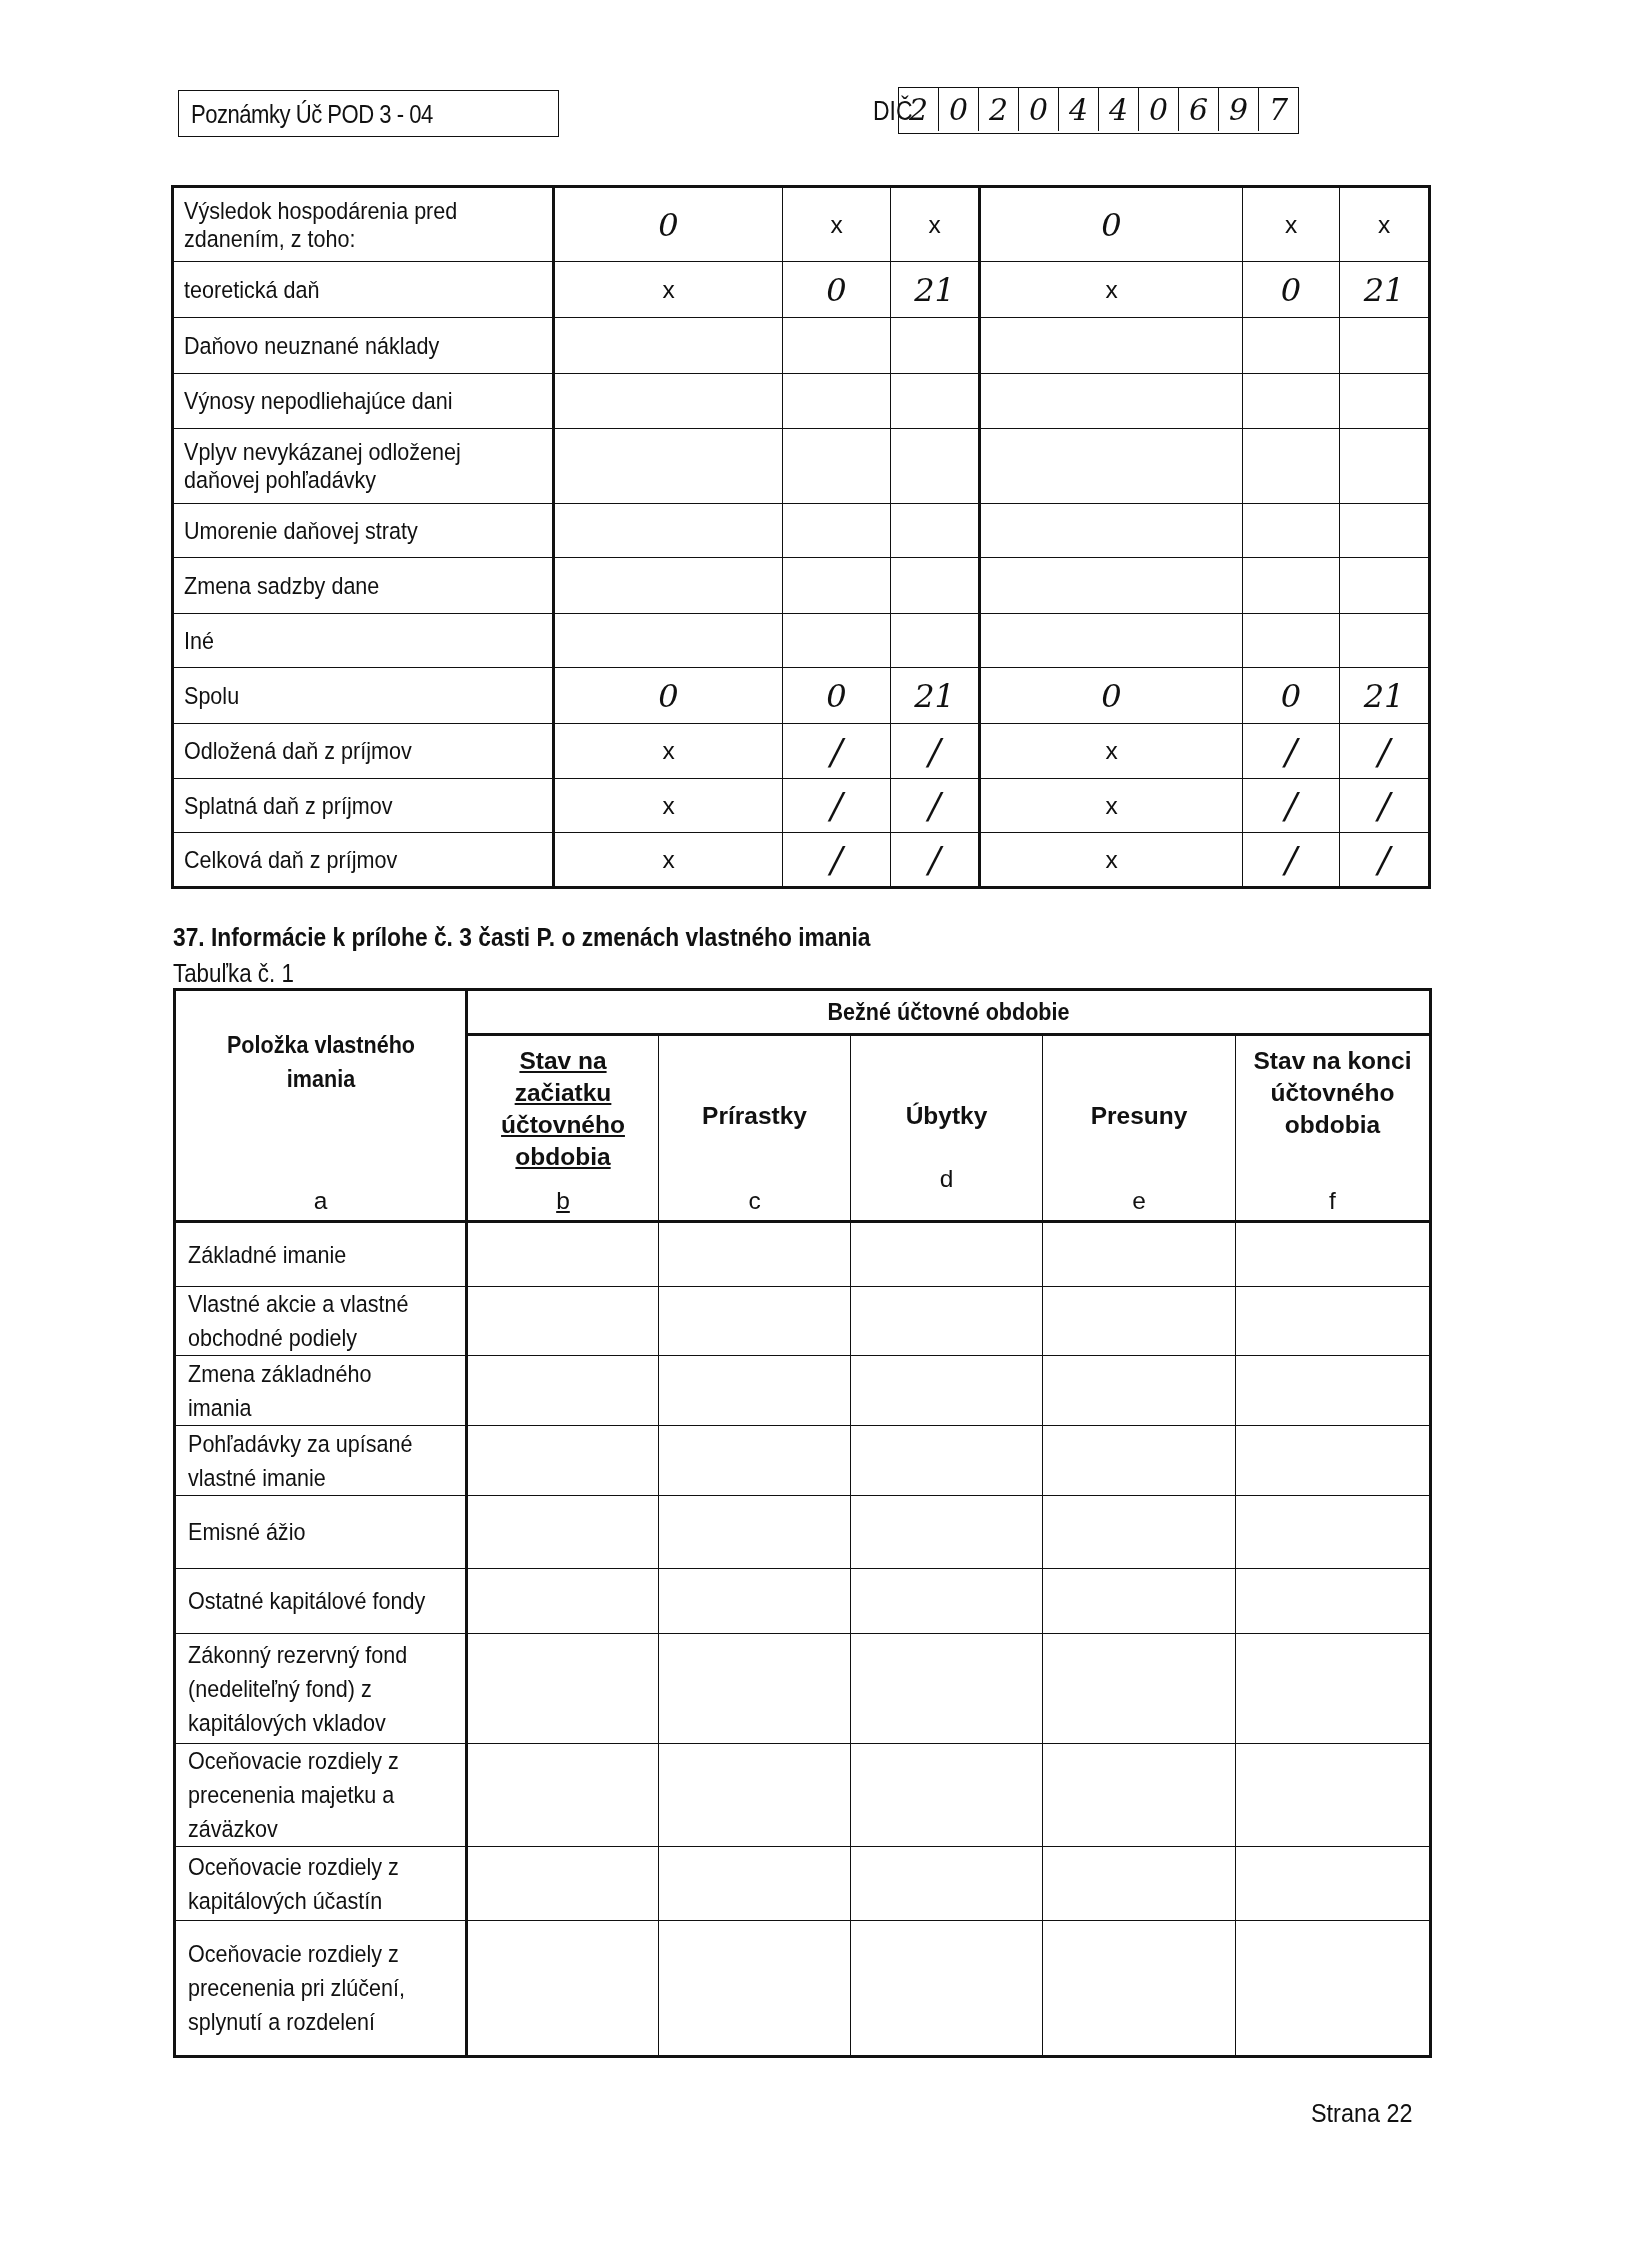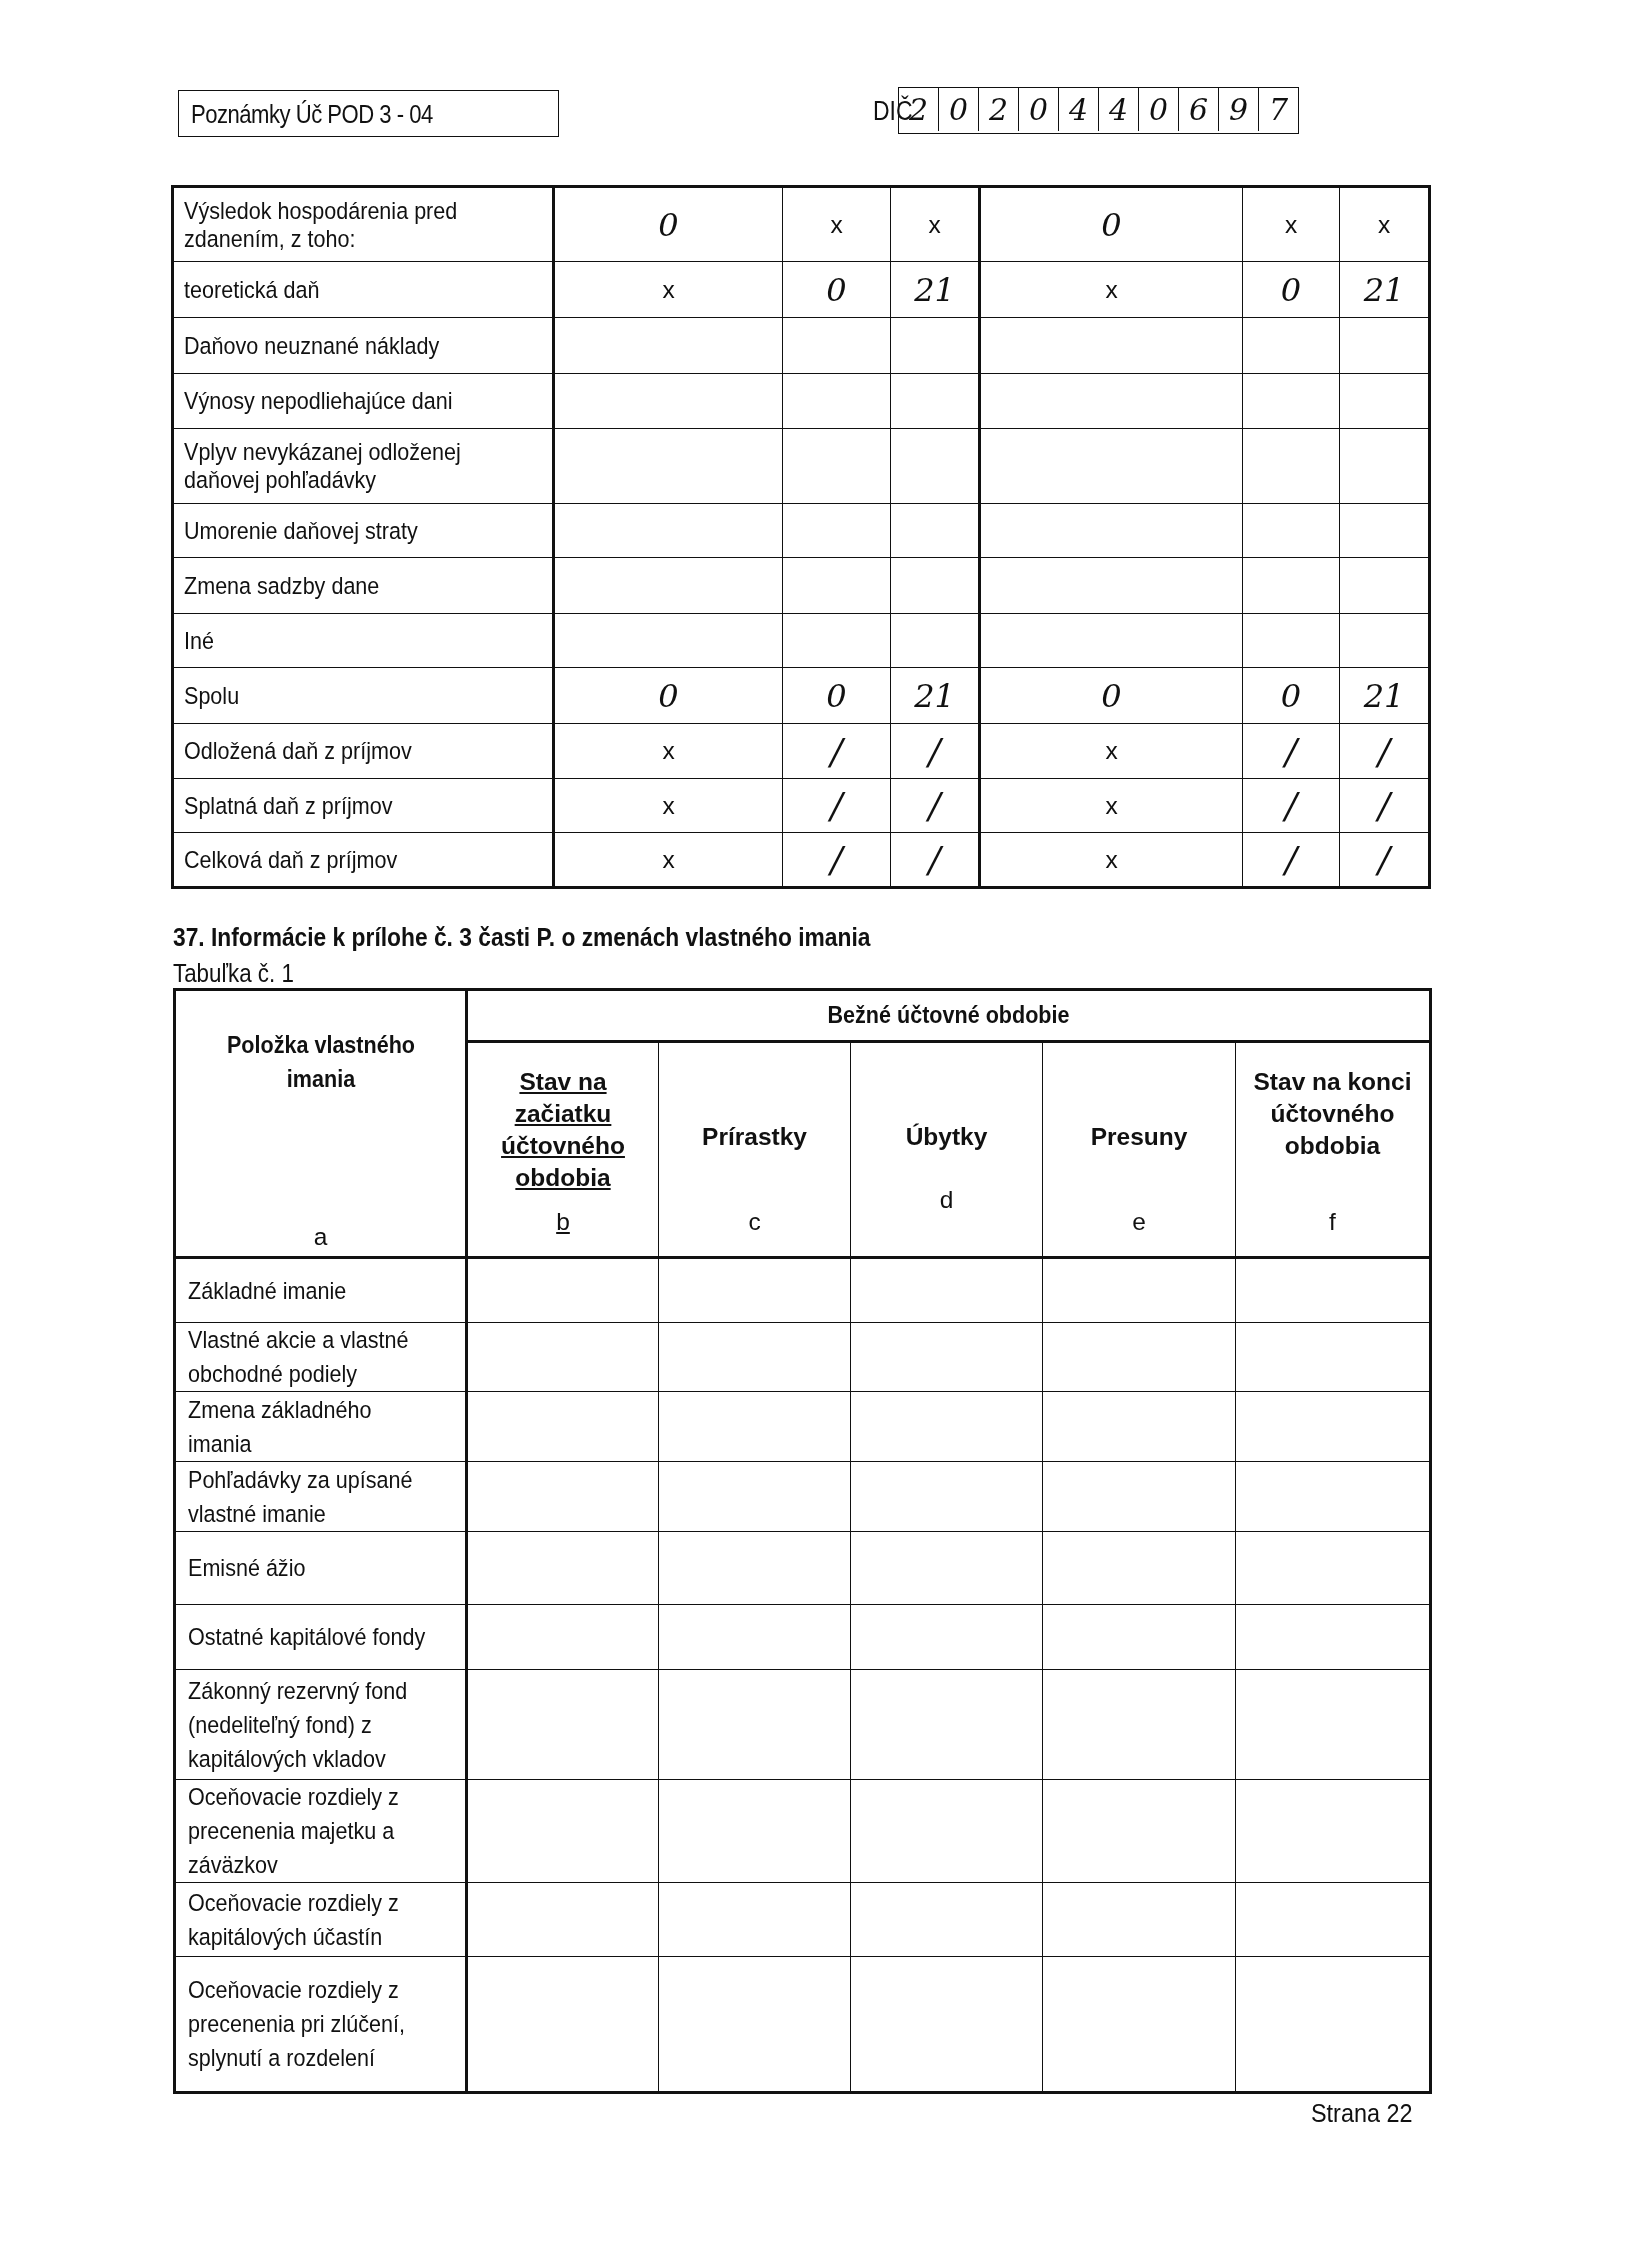--- a/index.html
+++ b/index.html
@@ -197,21 +197,21 @@
     <col style="width:292px">
       <col style="width:192px">
       <col style="width:192px">
       <col style="width:192px">
       <col style="width:193px">
       <col style="width:195px">
   </colgroup>
   <thead>
     <tr style="height:45px">
       <td rowspan="2" class="th" style="height:229px">
-        <div class="hdr-cell-inner" style="height:265px">
+        <div class="hdr-cell-inner" style="height:229px">
           <div style="line-height:34px;margin-top:28px">
             <span style="white-space:normal;display:block;width:220px;margin:0 auto">Položka vlastného imania</span>
           </div>
           <div class="col-letter">a</div>
         </div>
       </td>
       <td colspan="5" class="th thick-l">
         <span>Bežné účtovné obdobie</span>
       </td>
     </tr>

